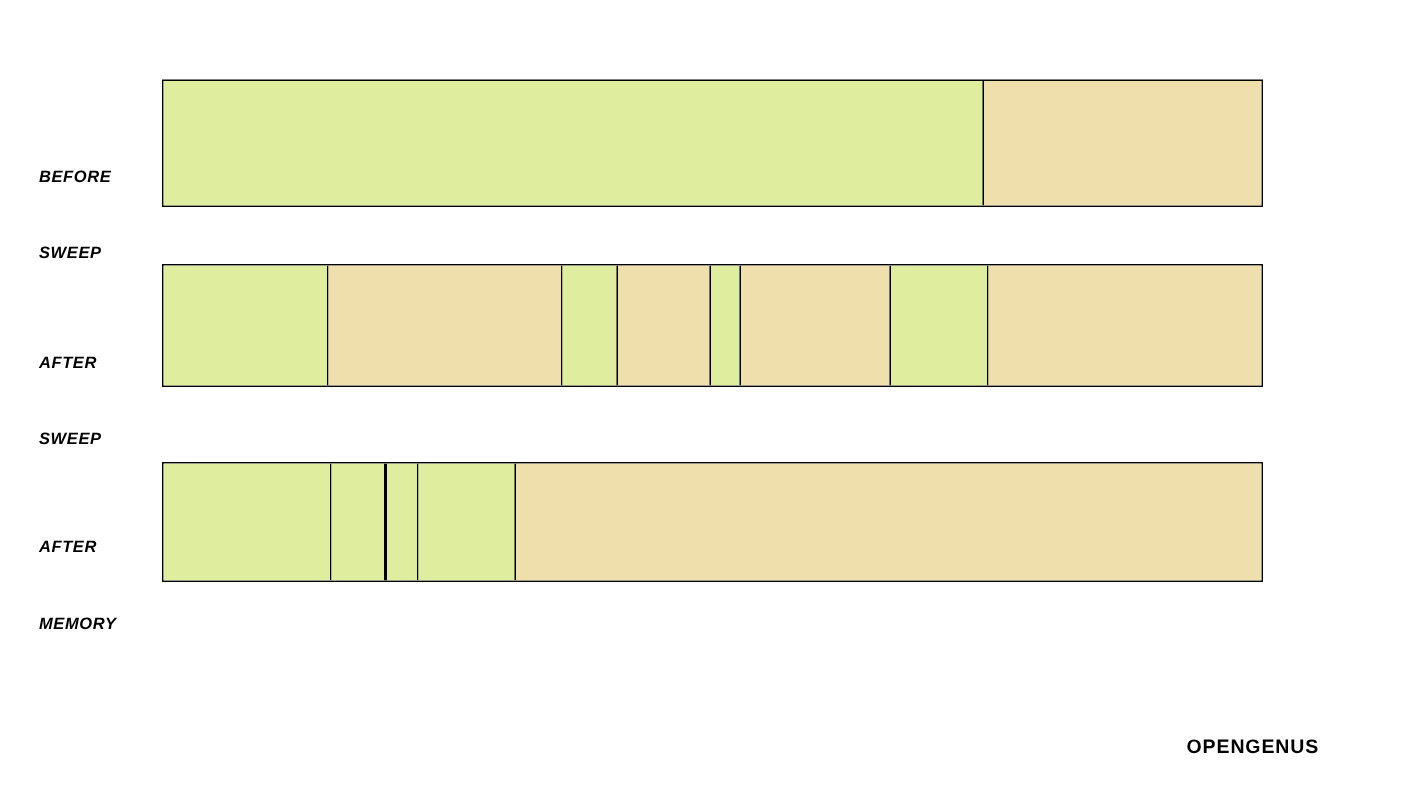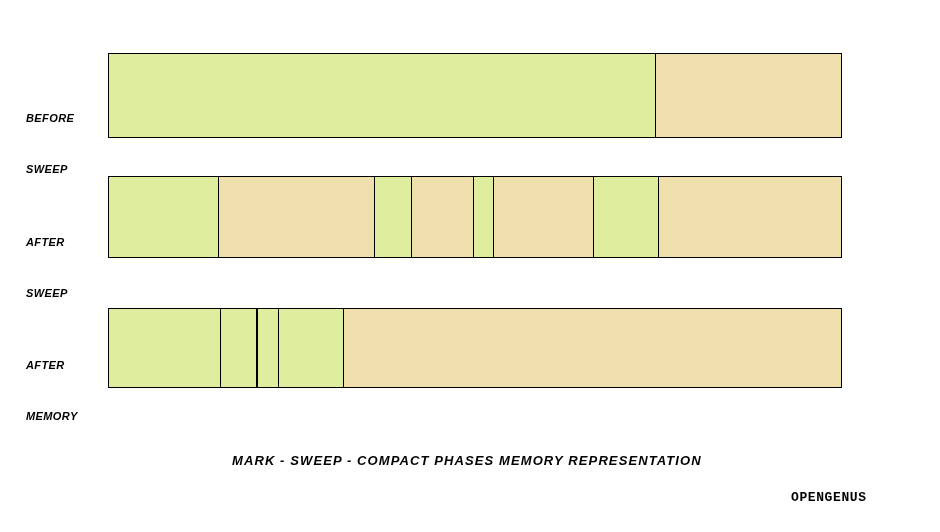--- a/index.html
+++ b/index.html
@@ -66,21 +66,21 @@
     font-weight: bold;
     font-style: italic;
     letter-spacing: 1.1px;
     color: #000000;
     white-space: pre;
   }
 
   
   #watermark {
     position: absolute;
-    font-family: Liberation Mono, monospace;
+    font-family: Liberation Sans, sans-serif;
     font-size: 13px;
     font-weight: bold;
     letter-spacing: 0.6px;
     color: #000000;
     white-space: pre;
   }
 </style>
 </head>
 <body>
 
@@ -118,17 +118,16 @@
   </div>
 
   <div class="bar" id="bar-after-compact" style="left:108px; top:308px; width:734px; height:80px;">
     <div class="seg live" style="width:112px;"></div>
     <div class="seg live thick" style="width:37px;"></div>
     <div class="seg live" style="width:21px;"></div>
     <div class="seg live" style="width:66px;"></div>
     <div class="seg free" style="width:498px;"></div>
   </div>
 
-  <div id="caption" style="left:232px; top:453px;">MARK - SWEEP - COMPACT PHASES MEMORY REPRESENTATION</div>
 
   <div id="watermark" style="left:791px; top:490px;">OPENGENUS</div>
 
 </div>
 
 </body></html>

